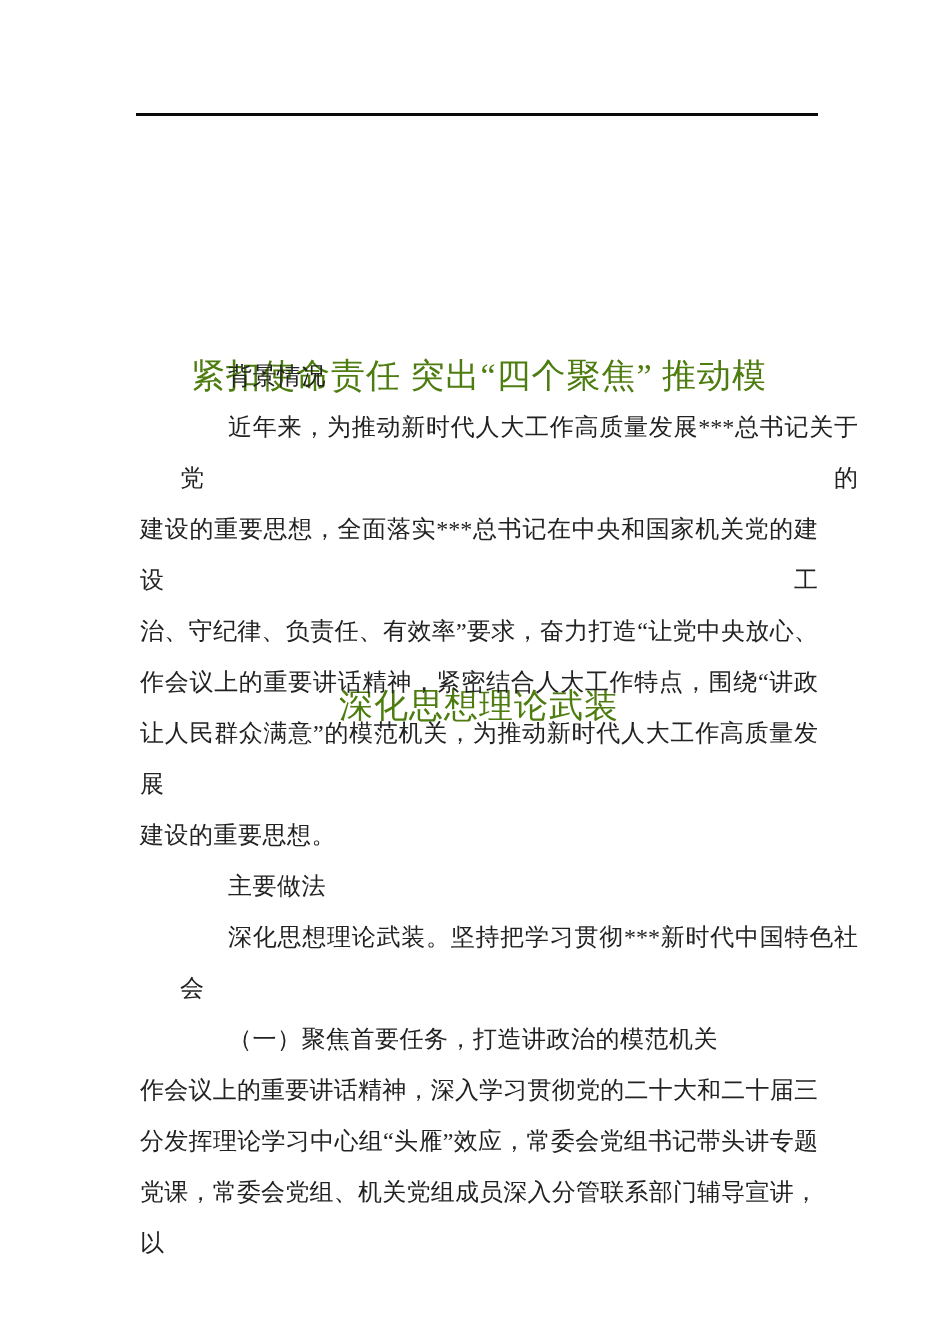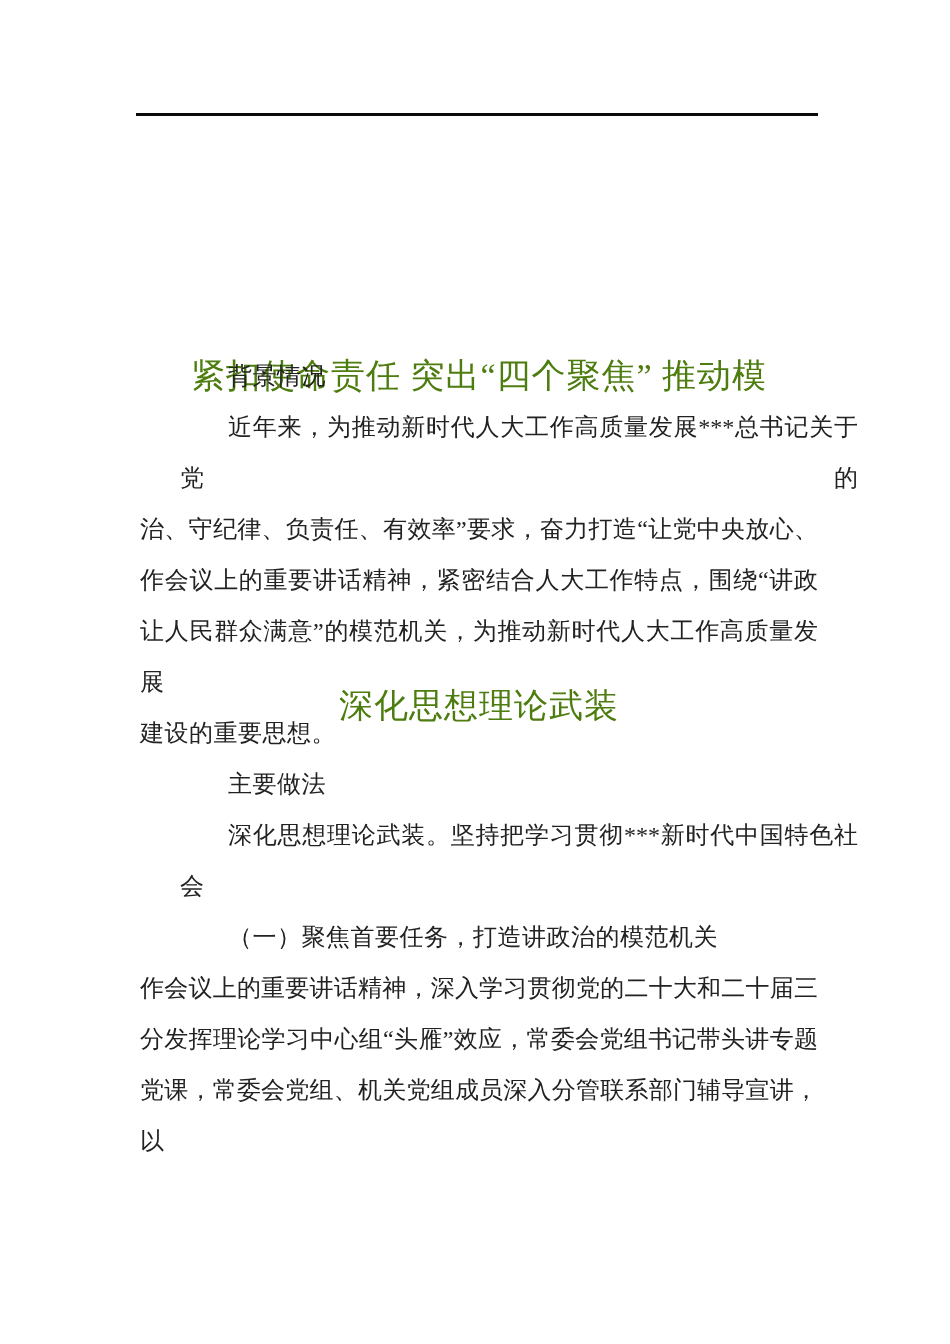--- a/index.html
+++ b/index.html
@@ -65,20 +65,21 @@
   <div class="header-rule"></div>
 
   <div class="title-block">
     <div>紧扣使命责任 突出“四个聚焦” 推动模</div>
     <div>深化思想理论武装</div>
   </div>
 
   <div class="body-block">
     <div class="body-line indent">背景情况</div>
     <div class="body-line indent fill">近年来，为推动新时代人大工作高质量发展***总书记关于党的</div>
+    <div class="body-line fill">建设的重要思想，全面落实***总书记在中央和国家机关党的建设工</div>
     <div class="body-line fill">治、守纪律、负责任、有效率”要求，奋力打造“让党中央放心、</div>
     <div class="body-line fill">作会议上的重要讲话精神，紧密结合人大工作特点，围绕“讲政</div>
     <div class="body-line fill">让人民群众满意”的模范机关，为推动新时代人大工作高质量发展</div>
     <div class="body-line">建设的重要思想。</div>
     <div class="body-line indent">主要做法</div>
     <div class="body-line indent fill">深化思想理论武装。坚持把学习贯彻***新时代中国特色社会</div>
     <div class="body-line indent">（一）聚焦首要任务，打造讲政治的模范机关</div>
     <div class="body-line fill">作会议上的重要讲话精神，深入学习贯彻党的二十大和二十届三</div>
     <div class="body-line fill">分发挥理论学习中心组“头雁”效应，常委会党组书记带头讲专题</div>
     <div class="body-line fill">党课，常委会党组、机关党组成员深入分管联系部门辅导宣讲，以</div>

